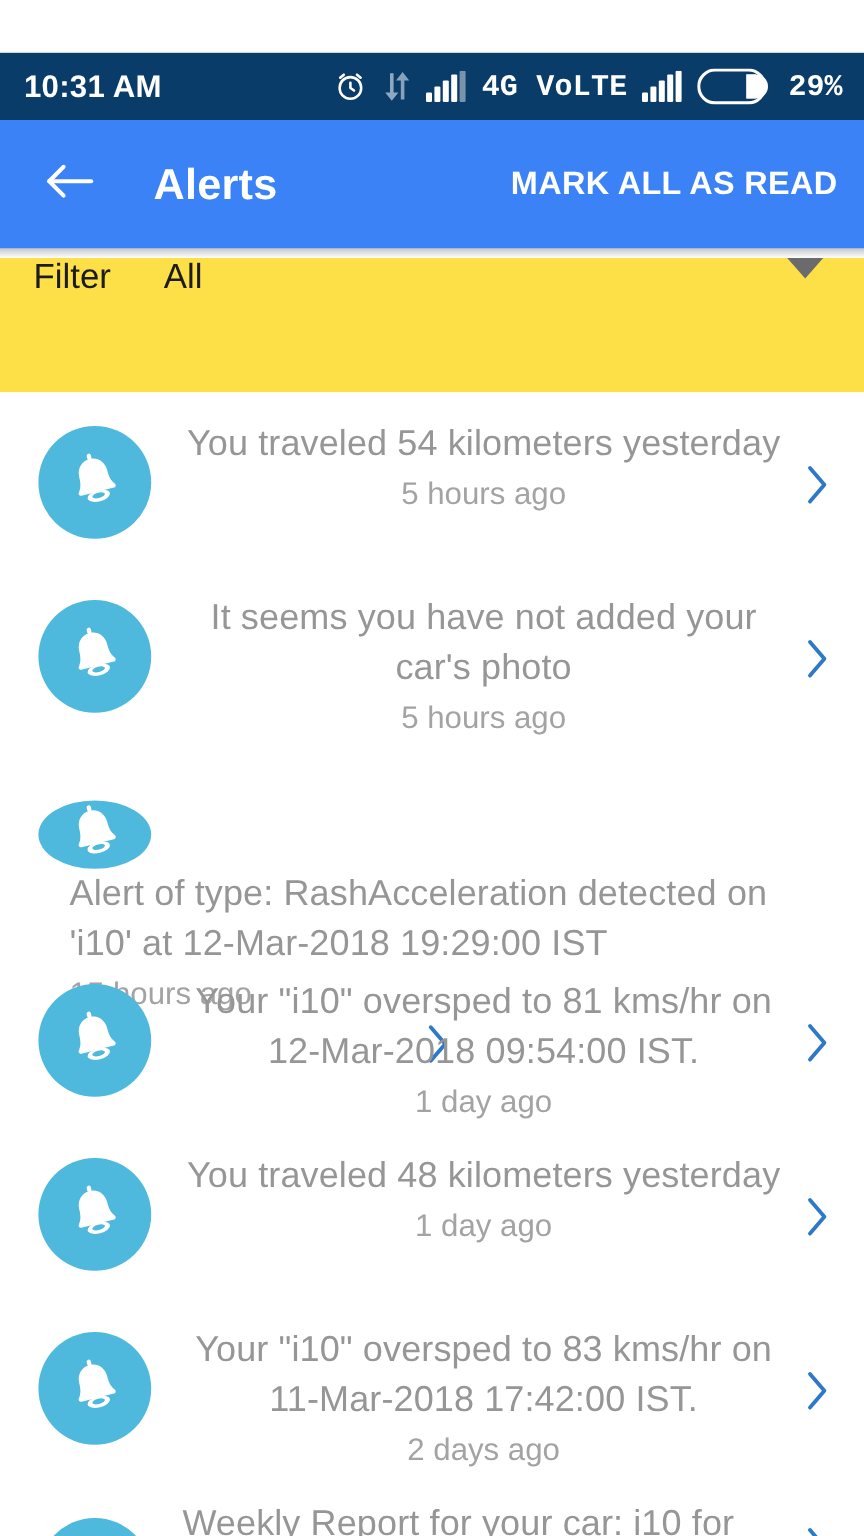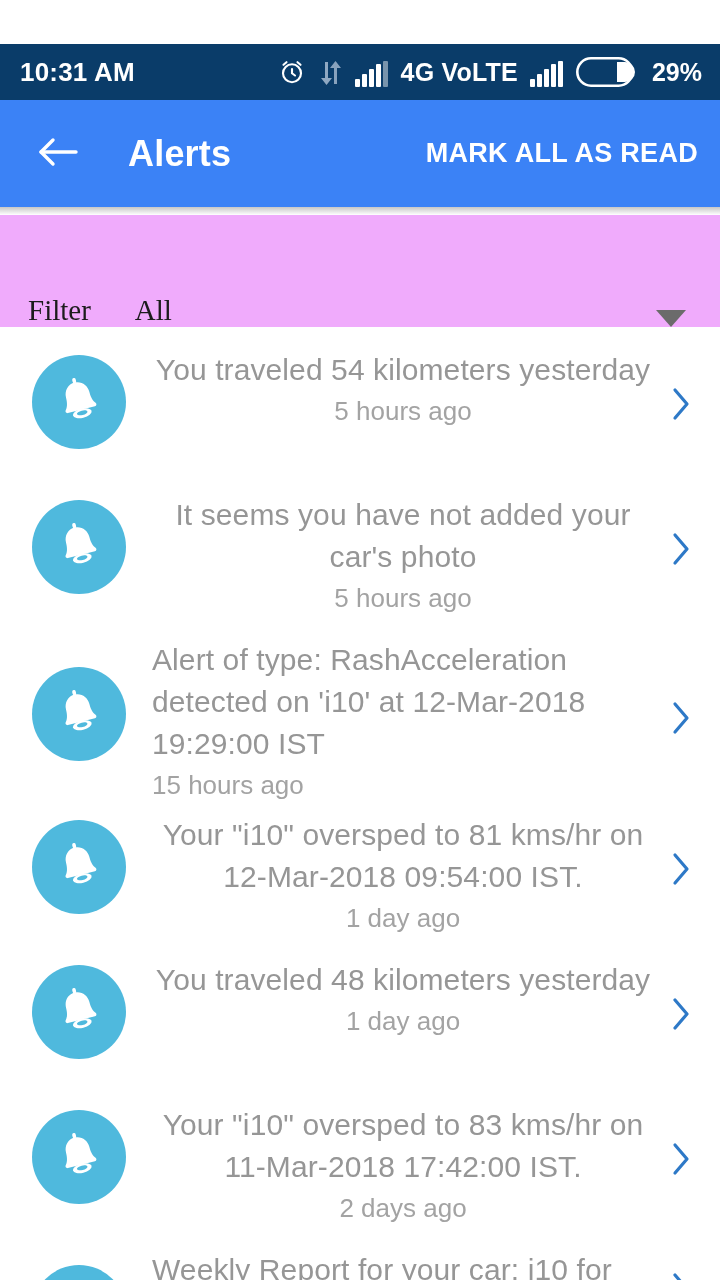--- a/index.html
+++ b/index.html
@@ -29,22 +29,23 @@
   }
   .status-time {
     font-size: 26px;
     font-weight: bold;
     letter-spacing: 0.2px;
     color: #ffffff;
   }
   .status-right {
     margin-left: auto;
     display: flex;
-    align-items: flex-end;
+    align-items: center;
     gap: 12px;
+    font-family: Liberation Mono, monospace;
   }
   .status-icon { display: flex; align-items: center; }
   .net-label {
     font-size: 25px;
     font-weight: bold;
     letter-spacing: 0.2px;
     color: #ffffff;
   }
   .battery-pct {
     font-size: 25px;
@@ -88,24 +89,23 @@
   }
   .bar-shadow {
     height: 8px;
     background: linear-gradient(to bottom, rgba(0,0,0,0.22), rgba(0,0,0,0.0));
   }
 
   
   .filter-row {
     height: 112px;
     display: flex;
-    align-items: flex-end;
+    align-items: flex-start;
     padding: 0 34px 0 28px;
-    background: #f0abfc;
-    font-family: Liberation Serif, serif;
+    background: #fde047;
   }
   .filter-label {
     font-size: 29px;
     color: #1c1c1c;
   }
   .filter-value {
     font-size: 29px;
     color: #1c1c1c;
     margin-left: 44px;
   }
@@ -160,21 +160,21 @@
   .alert-chevron {
     min-width: 34px;
     display: flex;
     align-items: center;
     justify-content: center;
     align-self: center;
   }
 
   
   .item-h2 { height: 145px; padding-top: 22px; text-align: center; }
-  .item-h3 { height: 175px; padding-top: 22px; }
+  .item-h3 { height: 175px; padding-top: 22px; flex-direction: column; }
   .item-last { padding-top: 22px; height: 120px; overflow: hidden; }
 
   .item-h2 .alert-avatar,
   .item-h3 .alert-avatar,
   .item-last .alert-avatar { margin-top: 6px; }
   .item-h3 .alert-avatar { margin-top: 28px; }
   .item-last .alert-avatar { margin-top: 16px; }
 
   .item-h2 .alert-chevron { margin-top: -14px; }
   .item-h3 .alert-chevron { margin-top: 4px; }

